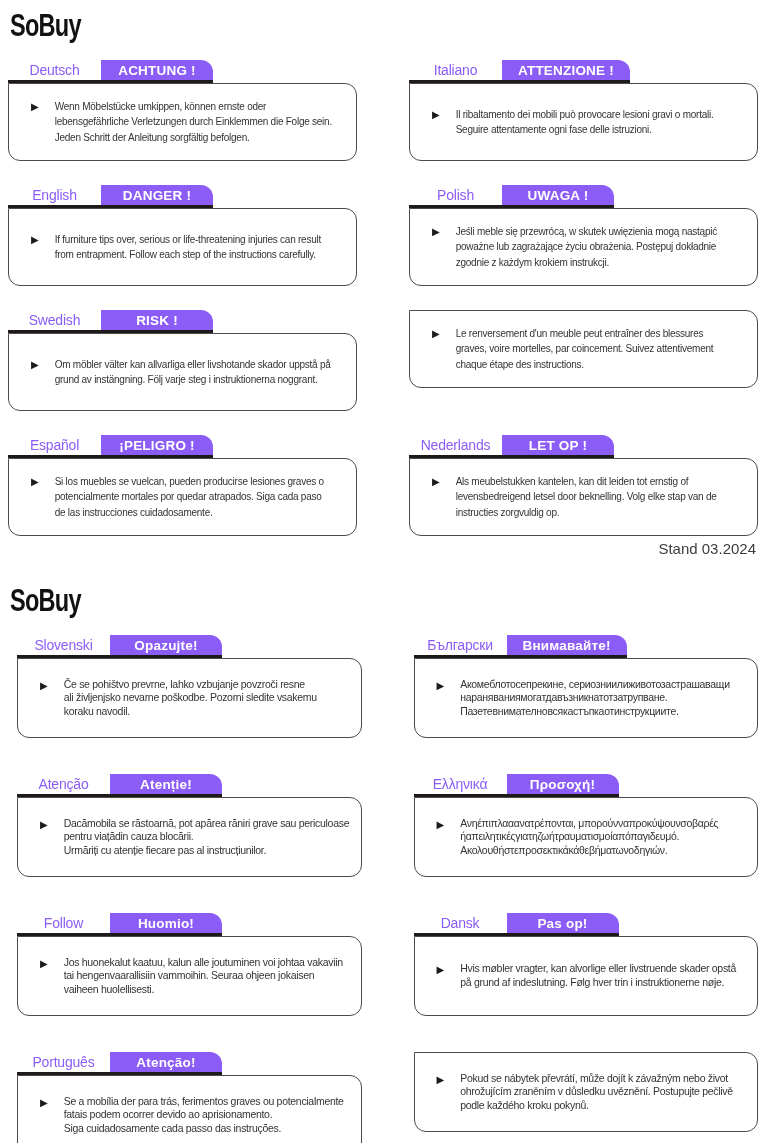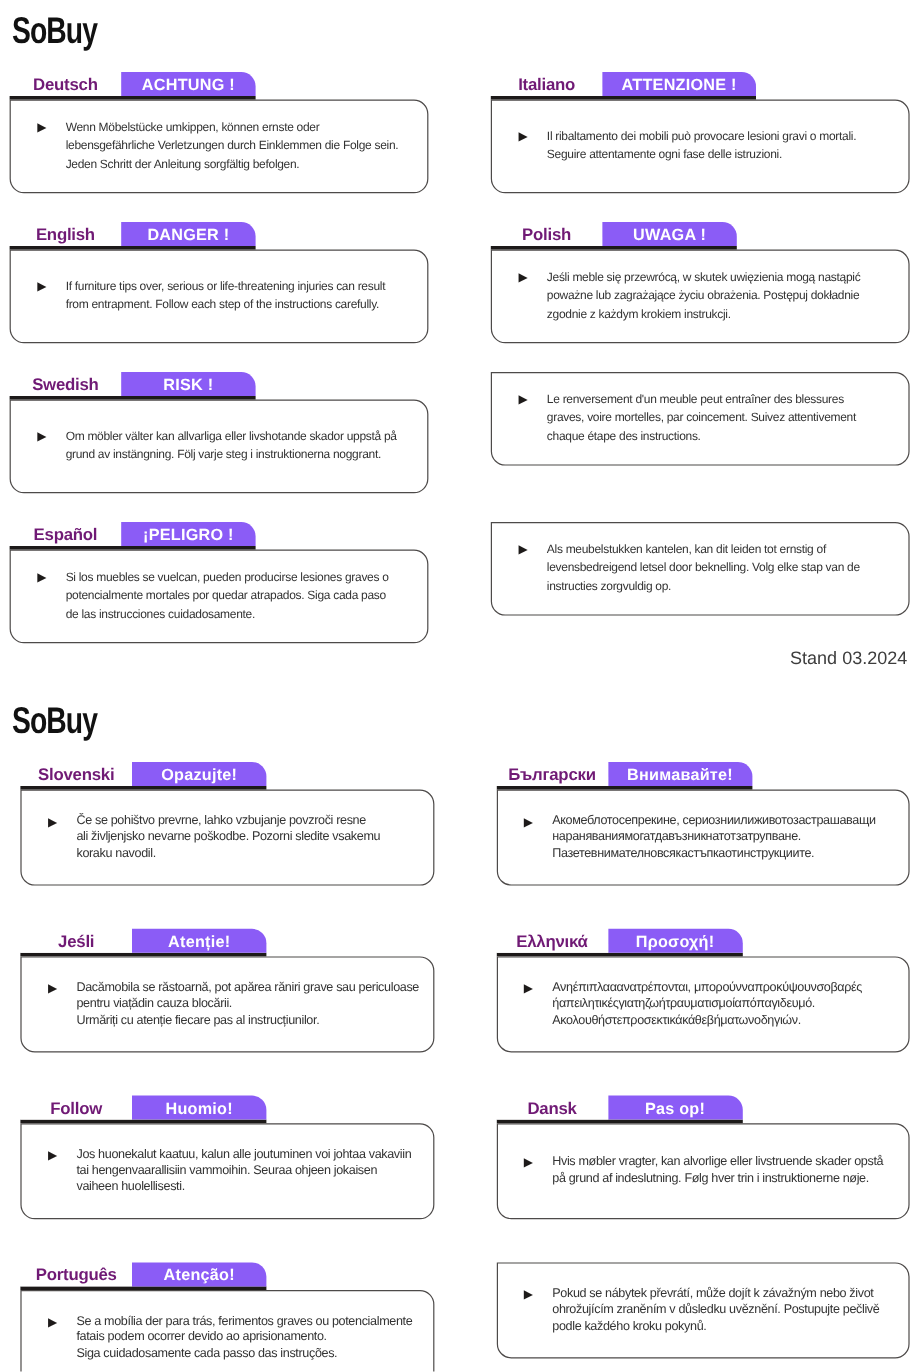--- a/index.html
+++ b/index.html
@@ -24,23 +24,23 @@
     column-gap:52px; row-gap:24px;
   }
   .page--second .cards { row-gap:36px; padding-left:9px; }
 
   .card { width:100%; }
   .card-header {
     display:flex; align-items:stretch; height:23px;
     width:fit-content; border-bottom:3px solid #1d1a19;
   }
   .lang-tab {
-    min-width:93px; background:#ffffff; color:#701a75;
+    min-width:93px; background:#ffffff; color:#8b5cf6;
     display:flex; align-items:center; justify-content:center;
-    font-weight:bold; font-size:14px; padding:0 8px;
+    font-weight:normal; font-size:14px; padding:0 8px;
     letter-spacing:-0.2px;
   }
   .warn-tab {
     min-width:112px; background:#8b5cf6; color:#ffffff;
     display:flex; align-items:center; justify-content:center;
     font-weight:bold; font-size:13.5px; padding:0 16px;
     border-radius:0 12px 0 0; letter-spacing:0.2px;
   }
   .card-body {
     border:1px solid #4d4a49;
@@ -157,20 +157,24 @@
     <div class="card-body">
       <div class="card-row">
         <span class="bullet">▶</span>
         <div class="card-text">Si los muebles se vuelcan, pueden producirse lesiones graves o
 potencialmente mortales por quedar atrapados. Siga cada paso
 de las instrucciones cuidadosamente.</div>
       </div>
     </div>
   </div>
       <div class="card">
+    <div class="card-header">
+      <div class="lang-tab">Nederlands</div>
+      <div class="warn-tab">LET OP !</div>
+    </div>
     <div class="card-body">
       <div class="card-row">
         <span class="bullet">▶</span>
         <div class="card-text">Als meubelstukken kantelen, kan dit leiden tot ernstig of
 levensbedreigend letsel door beknelling. Volg elke stap van de
 instructies zorgvuldig op.</div>
       </div>
     </div>
   </div>
     </div>
@@ -203,21 +207,21 @@
       <div class="card-row">
         <span class="bullet">▶</span>
         <div class="card-text">Акомеблотосепрекине, сериозниилиживотозастрашаващи
 нараняваниямогатдавъзникнатотзатрупване.
 Пазетевнимателновсякастъпкаотинструкциите.</div>
       </div>
     </div>
   </div>
       <div class="card">
     <div class="card-header">
-      <div class="lang-tab">Jeśli</div>
+      <div class="lang-tab">Atenção</div>
       <div class="warn-tab">Atenție!</div>
     </div>
     <div class="card-body">
       <div class="card-row">
         <span class="bullet">▶</span>
         <div class="card-text">Dacămobila se răstoarnă, pot apărea răniri grave sau periculoase
 pentru viațădin cauza blocării.
 Urmăriți cu atenție fiecare pas al instrucțiunilor.</div>
       </div>
     </div>

